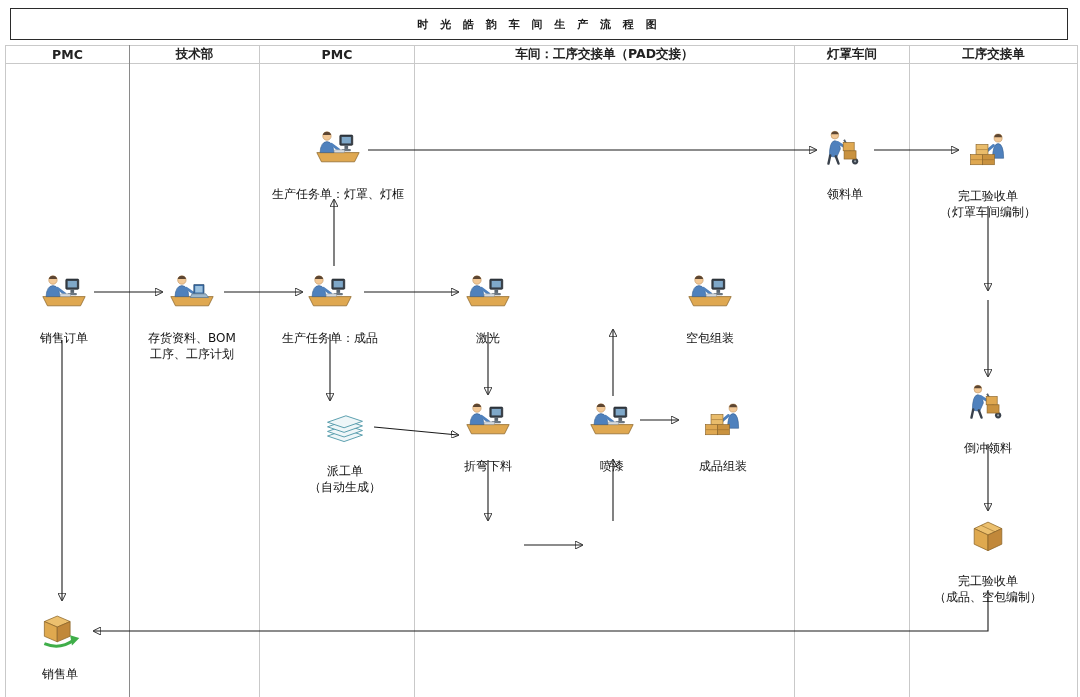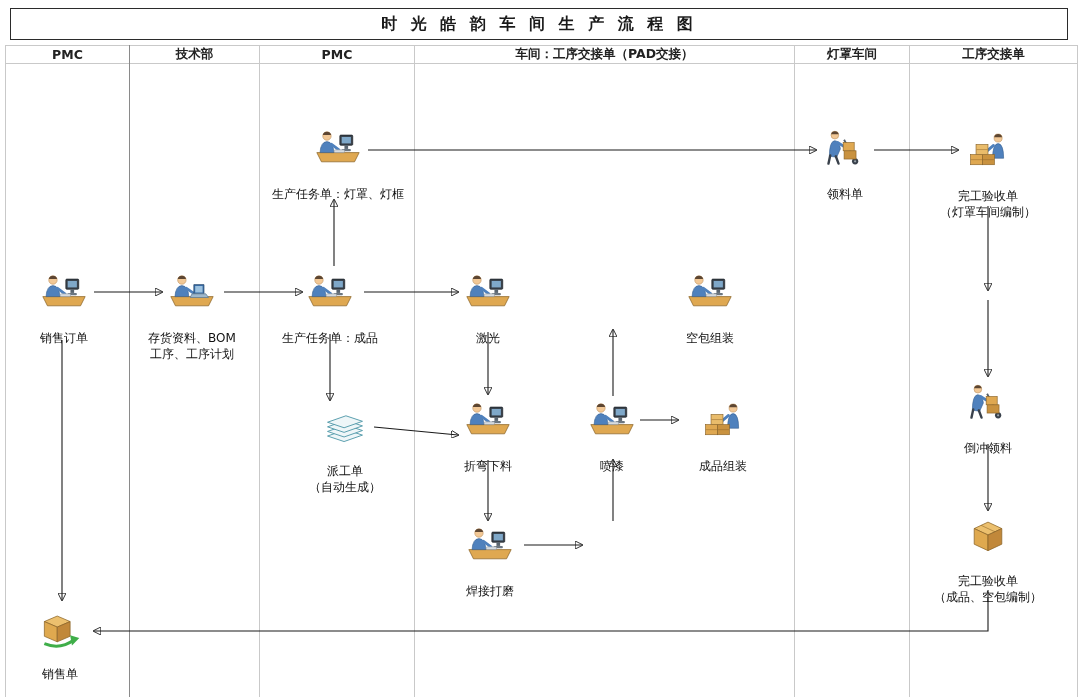--- a/index.html
+++ b/index.html
@@ -1,20 +1,20 @@
 <!DOCTYPE html>
 <html><head>
 <meta charset="utf-8">
 <style>
   html,body { margin:0; padding:0; background:#fff; font-family:"DejaVu Sans","Liberation Sans",sans-serif; }
   #canvas { position:relative; width:1080px; height:697px; background:#fff; overflow:hidden; }
 
   .title-box { position:absolute; left:10px; top:8px; width:1056px; height:30px;
     border:1px solid #2b2b2b; display:flex; align-items:center; justify-content:center;
-    font-size:16px; font-weight:700; letter-spacing:4px; color:#1a1a1a; }
+    font-size:11px; font-weight:700; letter-spacing:4px; color:#1a1a1a; }
 
   .lane { position:absolute; top:45px; height:652px; box-sizing:border-box; border-right:1px solid #c9c9c9; }
   .lane.first { border-left:1px solid #c9c9c9; border-right-color:#8a8a8a; }
   .lane-header { height:19px; box-sizing:border-box; border-top:1px solid #c9c9c9; border-bottom:1px solid #c9c9c9;
     display:flex; align-items:center; justify-content:center; font-size:12.5px; font-weight:700; color:#222; }
 
   .node { position:absolute; width:150px; transform:translateX(-50%);
     display:flex; flex-direction:column; align-items:center; }
   .node .icon { width:46px; height:40px; display:block; }
   .nlabel { margin-top:19px; font-size:12px; line-height:1.3; color:#111; text-align:center; white-space:pre-line; }
@@ -198,26 +198,20 @@
         <use href="#sym-person-computer"></use>
       </svg>
     <div class="nlabel">激光</div>
   </div>
   <div class="node" style="left:488px;top:400px;">
     <svg class="icon">
         <use href="#sym-person-computer"></use>
       </svg>
     <div class="nlabel">折弯下料</div>
   </div>
-  <div class="node" style="left:490px;top:525px;">
-    <svg class="icon">
-        <use href="#sym-person-computer"></use>
-      </svg>
-    <div class="nlabel">焊接打磨</div>
-  </div>
   <div class="node" style="left:612px;top:400px;">
     <svg class="icon">
         <use href="#sym-person-computer"></use>
       </svg>
     <div class="nlabel">喷漆</div>
   </div>
   <div class="node" style="left:710px;top:272px;">
     <svg class="icon">
         <use href="#sym-person-computer"></use>
       </svg>

